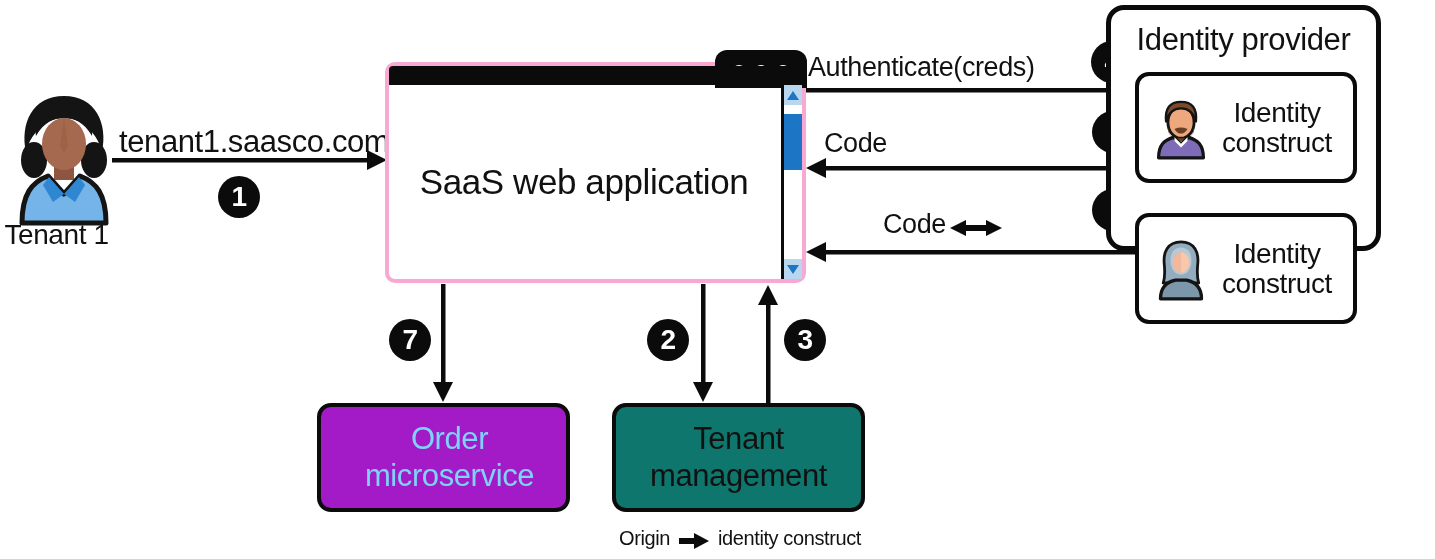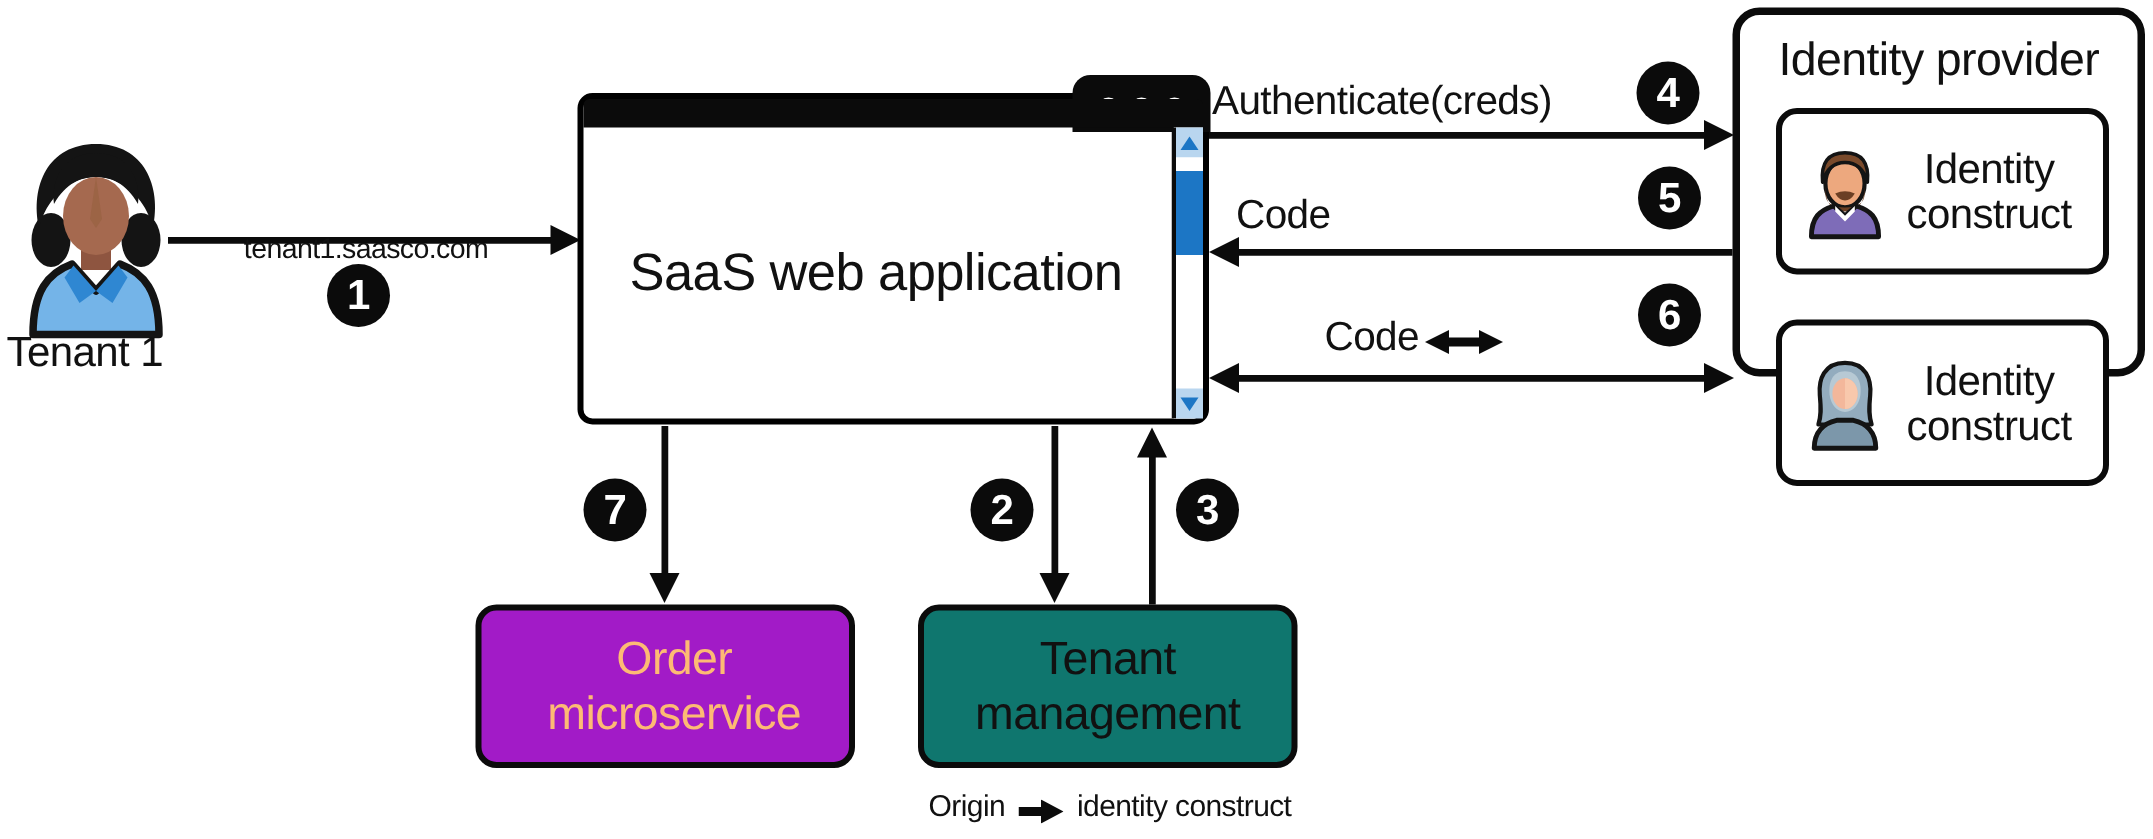--- a/index.html
+++ b/index.html
@@ -10,56 +10,56 @@
 
   
   .badge{position:absolute;width:42px;height:42px;border-radius:50%;background:#0b0b0b;color:#fff;
          display:flex;align-items:center;justify-content:center;font-size:28px;font-weight:600;}
 
   
   .flow-label{position:absolute;font-size:27px;white-space:nowrap;}
 
   
   .browser{position:absolute;left:385px;top:62px;width:421px;height:221px;background:#fff;
-           border:4px solid #000000;border-radius:10px;box-sizing:border-box;text-align:center;}
+           border:4px solid #f9a8d4;border-radius:10px;box-sizing:border-box;text-align:center;}
   .browser-tab{position:absolute;left:326px;top:-16px;width:92px;height:38px;background:#0b0b0b;
                border-radius:12px 12px 0 0;display:flex;justify-content:center;gap:8px;padding-top:15px;box-sizing:border-box;}
   .browser-tab .dot{width:14px;height:14px;border-radius:50%;background:#fff;}
   .titlebar{position:absolute;left:0;top:0;right:0;height:19px;background:#0b0b0b;border-radius:4px 4px 0 0;}
   .browser-title{position:absolute;left:0;top:19px;right:23px;bottom:0;display:flex;align-items:center;
                  justify-content:center;font-size:35px;}
   .scrollbar{position:absolute;top:19px;right:0;bottom:0;width:21px;border-left:3px solid #0b0b0b;
              box-sizing:border-box;display:flex;flex-direction:column;background:#fff;border-radius:0 0 6px 0;}
   .sb-btn{height:20px;background:#b9d6ef;display:flex;align-items:center;justify-content:center;flex:0 0 auto;}
   .tri-up{width:0;height:0;border-left:6px solid transparent;border-right:6px solid transparent;border-bottom:9px solid #1c76c5;}
   .tri-down{width:0;height:0;border-left:6px solid transparent;border-right:6px solid transparent;border-top:9px solid #1c76c5;}
   .sb-gap{height:9px;flex:0 0 auto;background:#fff;}
   .sb-thumb{height:56px;background:#1c76c5;flex:0 0 auto;}
   .sb-track{flex:1 1 auto;background:#fff;}
 
   
-  .idp{position:absolute;left:1155px;top:5px;width:275px;height:246px;border:5px solid #0b0b0b;
+  .idp{position:absolute;left:1106px;top:5px;width:275px;height:246px;border:5px solid #0b0b0b;
        border-radius:18px;box-sizing:border-box;background:#fff;}
   .idp-title{position:absolute;left:0;top:12px;width:100%;text-align:center;font-size:31px;}
   .construct{position:absolute;left:24px;width:222px;height:111px;border:4px solid #0b0b0b;border-radius:14px;
              box-sizing:border-box;display:flex;align-items:center;padding:0 8px 0 14px;background:#fff;}
   .construct .c-label{flex:1;text-align:center;font-size:28px;line-height:1.05;}
 
   
   .svc{position:absolute;top:403px;width:253px;height:109px;border:4px solid #0b0b0b;border-radius:14px;
        box-sizing:border-box;display:flex;flex-direction:column;align-items:center;justify-content:center;
        font-size:31px;line-height:1.18;text-align:center;}
-  .svc-order{left:317px;background:#a21bc7;color:#fdba74;padding-left:12px;}
+  .svc-order{left:317px;background:#a21bc7;color:#7dd3fc;padding-left:12px;}
   .svc-tenant{left:612px;background:#0f766e;color:#111;}
 
   .caption{position:absolute;left:560px;top:527px;width:360px;display:flex;align-items:center;
            justify-content:center;gap:9px;font-size:20px;white-space:nowrap;}
 
   .tenant-label{position:absolute;left:-6px;top:219px;width:125px;text-align:center;font-size:28px;}
-  .url-label{position:absolute;left:119px;top:124px;width:250px;text-align:center;font-size:19px;margin-top:32px;}
+  .url-label{position:absolute;left:119px;top:124px;width:250px;text-align:center;font-size:31px;}
 
   .jwt-inline{display:inline-flex;align-items:center;gap:4px;}
 </style>
 </head>
 <body>
 
 <div class="canvas">
 
   <svg class="abs" width="1435" height="559" viewBox="0 0 1435 559" style="left:0;top:0;">
     <g fill="#0b0b0b" stroke="none">

